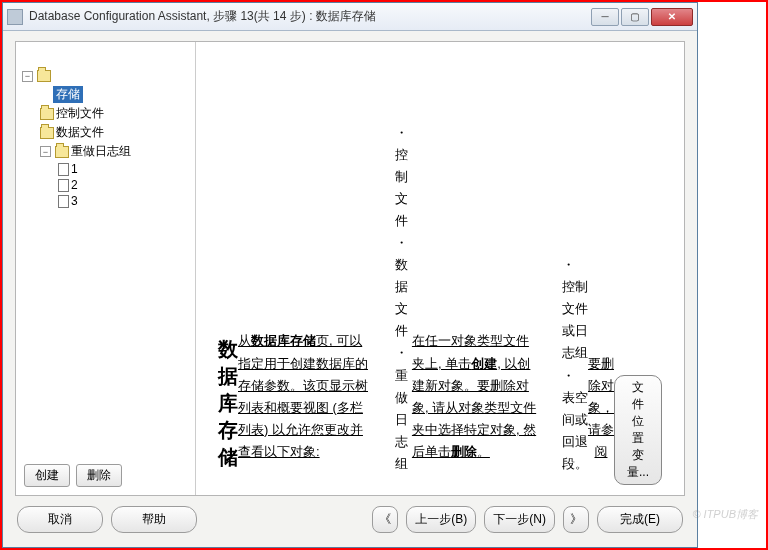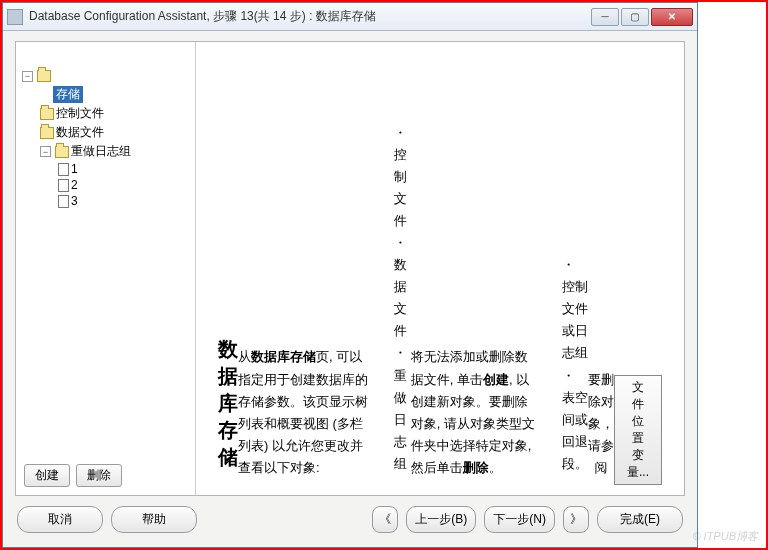--- a/index.html
+++ b/index.html
@@ -20,34 +20,34 @@
 .child2 { margin-left: 36px; position: relative; }
 .toggle { width:11px; height:11px; display:inline-flex; align-items:center; justify-content:center; font-size:9px; color:#555; border:1px solid #999; background:#fff; margin-right:2px; }
 .folder { width:14px; height:12px; background:#f7e79a; border:1px solid #b59a30; position:relative; }
 .folder::before { content:""; position:absolute; top:-4px; left:0; width:6px; height:3px; background:#f7e79a; border:1px solid #b59a30; border-bottom:none; }
 .file-icon { width:11px; height:13px; background:#fff; border:1px solid #777; position:relative; }
 .sel { background:#2f6fb7; color:#fff; padding:0 3px;margin-top:37px; }
 .tree-buttons { display:flex; gap:6px; padding:6px 6px 8px 8px; }
 .mini-btn { font-size:12px; padding:2px 10px; background:linear-gradient(#fdfdfd,#e6e6e6); border:1px solid #9c9c9c; border-radius:3px; cursor:pointer; }
 .content { flex:1; padding: 14px 22px 10px 22px; display:flex; flex-direction:row; overflow:auto;align-items:flex-end; }
 .content h1 { font-size:20px; font-weight:bold; text-align:center; margin-bottom:14px; }
-.content p { font-size:13px; line-height:1.7; margin:6px 0; }
+.content p { font-size:13px; line-height:1.7; margin:22px 0;text-decoration:underline; }
 .content ul { list-style:none; margin:6px 0 10px 24px; }
 .content ul li { font-size:13px; line-height:1.7; }
 .content ul li::before { content:"・"; margin-right:4px; }
 .bold { font-weight:bold; }
 .loc-btn-row { display:flex; justify-content:flex-end; padding-top:8px; }
-.loc-btn { font-size:12px; padding:3px 12px; background:linear-gradient(#fdfdfd,#e6e6e6); border:1px solid #888; border-radius:0; cursor:pointer; }
+.loc-btn { font-size:12px; padding:3px 12px; background:linear-gradient(#fdfdfd,#e6e6e6); border:1px solid #888; border-radius:10px; cursor:pointer; }
 .footer { display:flex; align-items:center; gap:8px; padding:10px 2px 6px 2px; }
 .footer .spacer { flex:1; }
 .btn { font-size:12px; padding:4px 18px; background:linear-gradient(#fdfdfd,#e6e6e6); border:1px solid #9c9c9c; border-radius:12px; cursor:pointer; min-width:86px; text-align:center; }
 .nav { font-size:12px; padding:4px 8px; background:linear-gradient(#fdfdfd,#e6e6e6); border:1px solid #9c9c9c; border-radius:10px; cursor:pointer; }
 .nav.sm { padding:4px 6px; border-radius:8px; }
 .center { text-align: center; margin-top: 14px; }
-.watermark { position:absolute; right:8px; bottom:4px; font-size:11px; color:rgba(120,120,120,0.35); font-style:italic; pointer-events:none; }
+.watermark { position:absolute; right:8px; bottom:26px; font-size:11px; color:rgba(120,120,120,0.35); font-style:italic; pointer-events:none; }
 </style>
 </head>
 <body>
 
 <div class="window">
   <div class="titlebar">
     <div class="titlebar-icon"></div>
     <div class="titlebar-text">Database Configuration Assistant, 步骤 13(共 14 步) : 数据库存储</div>
     <div class="titlebar-buttons">
       <div class="tbtn">─</div>
@@ -102,21 +102,21 @@
         <h1>数据库存储</h1>
         <p>
           <span>从</span><span class="bold">数据库存储</span><span>页, 可以指定用于创建数据库的存储参数。该页显示树列表和概要视图 (多栏列表) 以允许您更改并查看以下对象:</span>
         </p>
         <ul>
           <li>控制文件</li>
           <li>数据文件</li>
           <li>重做日志组</li>
         </ul>
         <p>
-          <span>将无法添加或删除数据文件, 单击</span><span class="bold">创建</span><span>, 以创建新对象。要删除对象, 请从对象类型文件夹中选择特定对象, 然后单击</span><span class="bold">删除</span><span>。</span>
+          <span>在任一对象类型文件夹上, 单击</span><span class="bold">创建</span><span>, 以创建新对象。要删除对象, 请从对象类型文件夹中选择特定对象, 然后单击</span><span class="bold">删除</span><span>。</span>
         </p>
         <ul>
           <li>控制文件或日志组</li>
           <li>表空间或回退段。</li>
         </ul>
         <p class="center">要删除对象，请参阅</p>
         <div class="loc-btn-row">
           <button class="loc-btn">文件位置变量...</button>
         </div>
       </div>

